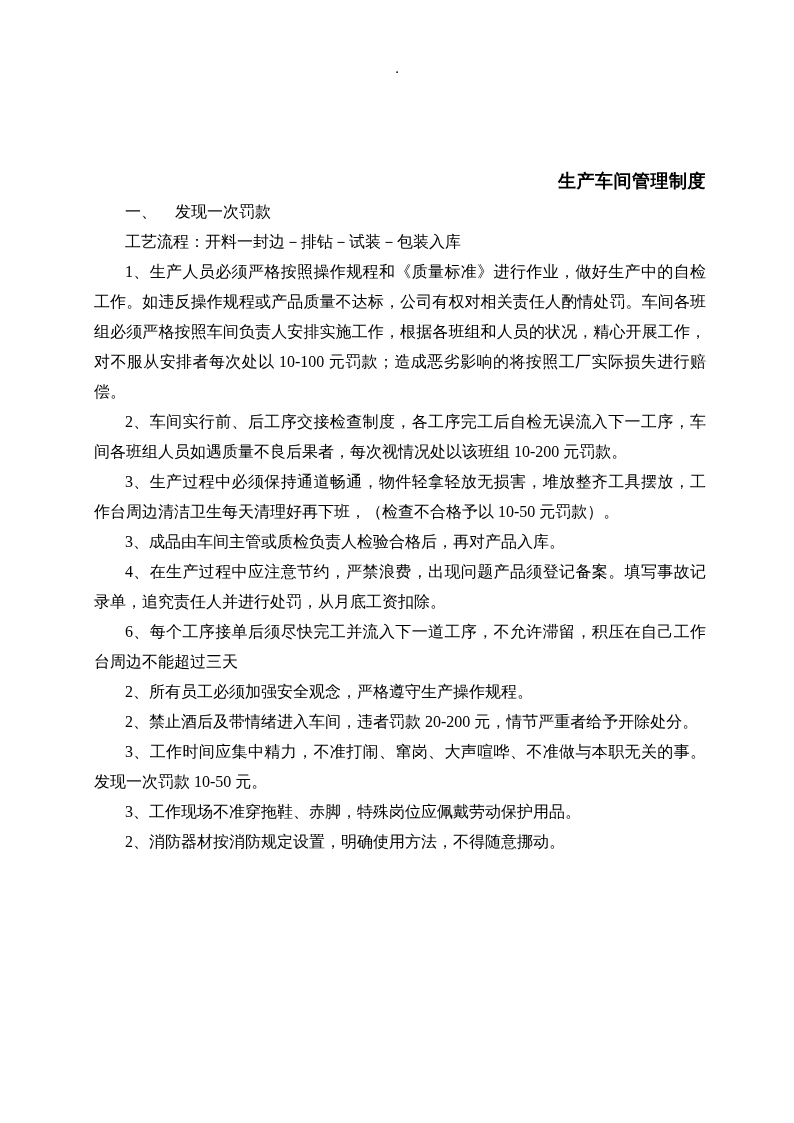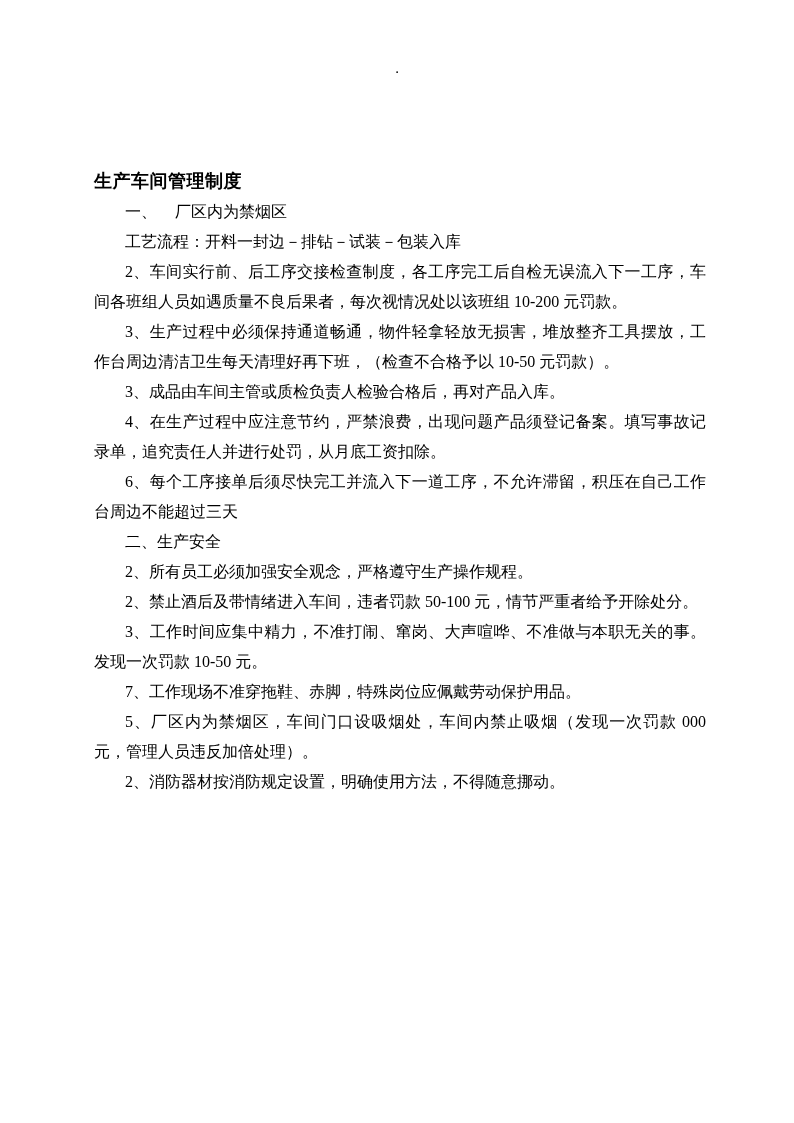--- a/index.html
+++ b/index.html
@@ -22,21 +22,21 @@
   .content {
     position: absolute;
     left: 94px;
     top: 0;
     width: 612px;
   }
   .title {
     margin: 165px 0 0 0;
     height: 32px;
     line-height: 32px;
-    text-align: left;
+    text-align: right;
     font-size: 18px;
     font-weight: bold;
     letter-spacing: 0.5px;
   }
   .line {
     margin: 0;
     font-size: 16px;
     line-height: 30px;
     text-align: justify;
     text-indent: 31px;
@@ -49,32 +49,31 @@
 </style>
 </head>
 <body>
 
 <div class="page">
   <div class="stray-dot">.</div>
 
   <div class="content">
     <h1 class="title">生产车间管理制度</h1>
 
-    <p class="line"><span>一、</span><span class="tab-gap"></span><span>厂区内为禁烟区</span></p>
+    <p class="line"><span>一、</span><span class="tab-gap"></span><span>发现一次罚款</span></p>
 
     <p class="line">工艺流程：开料一封边－排钻－试装－包装入库</p>
 
+    <p class="line">1、生产人员必须严格按照操作规程和《质量标准》进行作业，做好生产中的自检工作。如违反操作规程或产品质量不达标，公司有权对相关责任人酌情处罚。车间各班组必须严格按照车间负责人安排实施工作，根据各班组和人员的状况，精心开展工作，对不服从安排者每次处以 10-100 元罚款；造成恶劣影响的将按照工厂实际损失进行赔偿。</p>
     <p class="line">2、车间实行前、后工序交接检查制度，各工序完工后自检无误流入下一工序，车间各班组人员如遇质量不良后果者，每次视情况处以该班组 10-200 元罚款。</p>
     <p class="line">3、生产过程中必须保持通道畅通，物件轻拿轻放无损害，堆放整齐工具摆放，工作台周边清洁卫生每天清理好再下班，（检查不合格予以 10-50 元罚款）。</p>
     <p class="line">3、成品由车间主管或质检负责人检验合格后，再对产品入库。</p>
     <p class="line">4、在生产过程中应注意节约，严禁浪费，出现问题产品须登记备案。填写事故记录单，追究责任人并进行处罚，从月底工资扣除。</p>
     <p class="line">6、每个工序接单后须尽快完工并流入下一道工序，不允许滞留，积压在自己工作台周边不能超过三天</p>
 
-    <p class="line">二、生产安全</p>
 
     <p class="line">2、所有员工必须加强安全观念，严格遵守生产操作规程。</p>
-    <p class="line">2、禁止酒后及带情绪进入车间，违者罚款 50-100 元，情节严重者给予开除处分。</p>
+    <p class="line">2、禁止酒后及带情绪进入车间，违者罚款 20-200 元，情节严重者给予开除处分。</p>
     <p class="line">3、工作时间应集中精力，不准打闹、窜岗、大声喧哗、不准做与本职无关的事。发现一次罚款 10-50 元。</p>
-    <p class="line">7、工作现场不准穿拖鞋、赤脚，特殊岗位应佩戴劳动保护用品。</p>
-    <p class="line">5、厂区内为禁烟区，车间门口设吸烟处，车间内禁止吸烟（发现一次罚款 000 元，管理人员违反加倍处理）。</p>
+    <p class="line">3、工作现场不准穿拖鞋、赤脚，特殊岗位应佩戴劳动保护用品。</p>
     <p class="line">2、消防器材按消防规定设置，明确使用方法，不得随意挪动。</p>
   </div>
 </div>
 
 </body></html>

